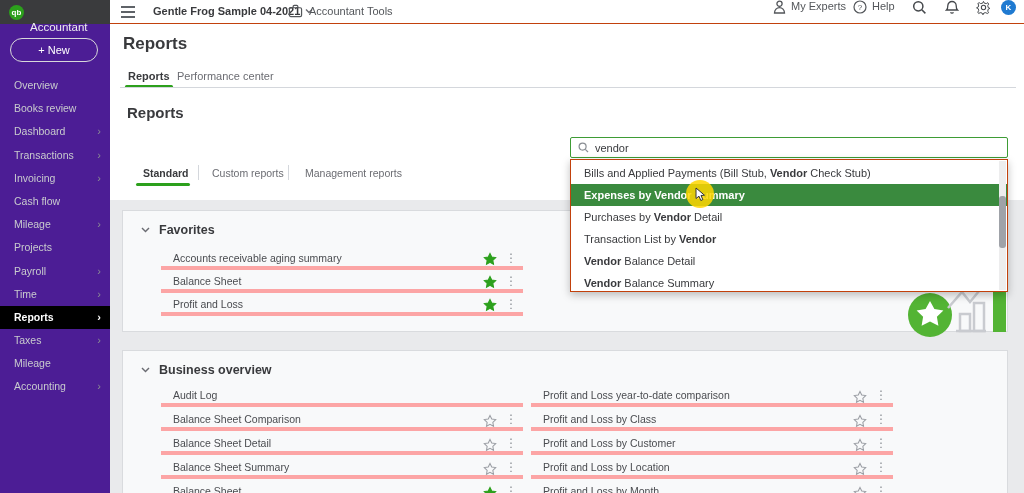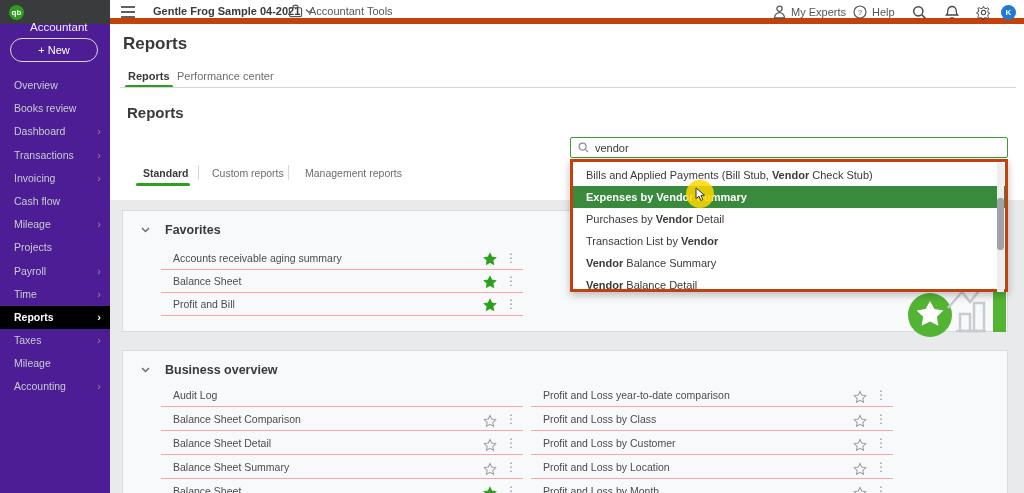--- a/index.html
+++ b/index.html
@@ -1,30 +1,30 @@
 <!DOCTYPE html>
 <html><head>
 <meta charset="utf-8">
 <style>
   * { box-sizing: border-box; margin: 0; padding: 0; }
   html,body { width:1024px; height:493px; overflow:hidden; }
   body { font-family:"Liberation Sans", sans-serif; position:relative; background:#fff; color:#393a3d; }
 
   
-  .topbar { position:absolute; left:0; top:0; width:1024px; height:24px; background:#fff; border-bottom:6px solid #c2410c; z-index:30;text-decoration:underline; }
+  .topbar { position:absolute; left:0; top:0; width:1024px; height:24px; background:#fff; border-bottom:1px solid #c2410c; z-index:30;text-decoration:underline; }
   .tb-left { position:absolute; left:0; top:0; width:110px; height:24px; background:#3a3b3d; display:flex; align-items:center; }
   .logo-circle { width:15px; height:15px; border-radius:50%; background:#2ca01c; color:#fff; font-size:8px; font-weight:bold; display:flex; align-items:center; justify-content:center; margin-left:9px; }
   .brand { color:#ededee; font-size:11.5px; margin-left:6px;margin-top:29px; }
   .hamburger { position:absolute; left:121px; top:6px; width:14px; height:12px; cursor:pointer; }
   .hamburger div { height:2px; background:#5f6368; margin-bottom:3px; }
   .company { position:absolute; left:153px; top:5px; font-size:11px; font-weight:bold; color:#393a3d; cursor:pointer; display:flex; align-items:center; }
   .caret { margin-left:5px; }
   .tools { position:absolute; left:288px; top:4px; display:flex; align-items:center; cursor:pointer; }
   .tools .label { font-size:11px; color:#53565a; margin-left:6px; }
-  .tbr { position:absolute; top:0; height:24px; display:flex; align-items:center; cursor:pointer; }
+  .tbr { position:absolute; top:0; height:24px; display:flex; align-items:flex-start; cursor:pointer; }
   .tbr .label { font-size:11px; color:#53565a; margin-left:5px; }
   .avatar { width:15px; height:15px; border-radius:50%; background:#1f7ad1; color:#fff; font-size:8px; font-weight:bold; display:flex; align-items:center; justify-content:center; }
 
   
   .sidebar { position:absolute; left:0; top:24px; width:110px; height:469px; background:#4c1d95; z-index:20; }
   .new-btn { position:absolute; left:10px; top:14px; width:88px; height:24px; border:1px solid #d7d8da; border-radius:13px; color:#fff; font-size:11px; display:flex; align-items:center; justify-content:center; cursor:pointer; background:transparent; }
   .nav { position:absolute; left:0; top:50px; right:0; }
   .nav-item { height:23.2px; line-height:23.2px; padding-left:14px; font-size:10.5px; color:#c9cbce; position:relative; cursor:pointer; }
   .nav-item .chev { position:absolute; right:9px; top:0; color:#8b8e93; font-size:11px; }
   .nav-item.selected { background:#000; color:#fff; font-weight:bold; }
@@ -41,35 +41,35 @@
   .rtab { position:absolute; top:143px; font-size:10.5px; color:#6b6c72; cursor:pointer; }
   .rtab.active { color:#393a3d; font-weight:bold; }
   .rtab-underline { position:absolute; left:26px; top:159px; width:54px; height:3px; background:#2ca01c; border-radius:2px; }
   .rtab-div { position:absolute; top:141px; width:1px; height:15px; background:#d4d7dc; }
 
   .content-bg { position:absolute; left:0; top:176px; right:0; bottom:0; background:#e9eaec; }
   .card { position:absolute; left:12px; width:886px; background:#f8f9fa; border:1px solid #d9dbde; }
   .card1 { top:186px; height:122px; }
   .card2 { top:326px; height:176px; }
   .card-head { position:absolute; left:18px; top:12px; display:flex; align-items:center; cursor:pointer; }
-  .card-head .title { font-size:12.5px; font-weight:bold; margin-left:15px; }
+  .card-head .title { font-size:12.5px; font-weight:bold; margin-left:9px; }
   .rows { position:absolute; top:36px; left:38px; width:362px; }
   .card2 .rows { top:32px; }
   .rows.right { left:408px; }
-  .row { position:relative; height:23px; line-height:23px; border-bottom:1px solid #fca5a5; font-size:10.5px; color:#4a4c50; cursor:pointer; }
+  .row { position:relative; height:23px; line-height:23px; border-bottom:4px solid #fca5a5; font-size:10.5px; color:#4a4c50; cursor:pointer; }
   .card2 .row { height:24px; line-height:24px; }
   .row .row-label { padding-left:12px; }
   .row .star-btn { position:absolute; right:26px; top:4px; width:14px; height:14px; cursor:pointer; }
   .card2 .row .star-btn { top:5px; }
   .row .kebab { position:absolute; right:6px; top:0; width:12px; text-align:center; color:#8a8e94; font-size:12px; cursor:pointer; }
 
   
   .searchbox { position:absolute; left:460px; top:113px; width:438px; height:21px; background:#fff; border:1.5px solid #3e9c35; border-radius:2px; display:flex; align-items:center; z-index:40; }
   .searchbox .stext { font-size:11px; color:#393a3d; margin-left:6px; }
-  .dropdown { position:absolute; left:460px; top:135px; width:438px; height:133px; background:#fff; border:3px solid #c2410c; box-shadow:0 3px 8px rgba(0,0,0,0.25); z-index:41; }
+  .dropdown { position:absolute; left:460px; top:135px; width:438px; height:133px; background:#fff; border:1px solid #c2410c; box-shadow:0 3px 8px rgba(0,0,0,0.25); z-index:41; }
   .sugg { height:22px; line-height:22px; font-size:11px; color:#393a3d; padding-left:13px; cursor:pointer; white-space:nowrap; overflow:hidden; }
   .sugg b { font-weight:bold; }
   .sugg.selected { background:#3a8a3e; color:#fff; font-weight:bold; }
   .dd-track { position:absolute; right:1px; top:1px; width:7px; height:129px; background:#ededee; }
   .dd-thumb { position:absolute; right:1px; top:36px; width:7px; height:52px; background:#9fa2a8; border-radius:3px; }
 
   .cursor { position:absolute; left:576px; top:156px; width:28px; height:28px; border-radius:50%; background:rgba(255,214,0,0.85); z-index:50; }
   .cursor svg { position:absolute; left:9px; top:7px; }
 
   .illu { position:absolute; left:780px; top:250px; z-index:5; }
@@ -193,21 +193,21 @@
         </svg>
       <span class="title">Favorites</span>
     </div>
     <div class="rows">
         <div class="row"><span class="row-label">Accounts receivable aging summary</span><span class="star-btn"><svg width="14" height="14" viewBox="0 0 16 16">
               <path d="M8 1.6 l2 4.1 4.5 .65 -3.25 3.15 .75 4.45 L8 11.8 4 13.95 l.75 -4.45 L1.5 6.35 6 5.7 Z" fill="#2ca01c" stroke="#2ca01c" stroke-width="1.2"></path>
             </svg></span><span class="kebab">⋮</span></div>
         <div class="row"><span class="row-label">Balance Sheet</span><span class="star-btn"><svg width="14" height="14" viewBox="0 0 16 16">
               <path d="M8 1.6 l2 4.1 4.5 .65 -3.25 3.15 .75 4.45 L8 11.8 4 13.95 l.75 -4.45 L1.5 6.35 6 5.7 Z" fill="#2ca01c" stroke="#2ca01c" stroke-width="1.2"></path>
             </svg></span><span class="kebab">⋮</span></div>
-        <div class="row"><span class="row-label">Profit and Bill</span><span class="star-btn"><svg width="14" height="14" viewBox="0 0 16 16">
+        <div class="row"><span class="row-label">Profit and Loss</span><span class="star-btn"><svg width="14" height="14" viewBox="0 0 16 16">
               <path d="M8 1.6 l2 4.1 4.5 .65 -3.25 3.15 .75 4.45 L8 11.8 4 13.95 l.75 -4.45 L1.5 6.35 6 5.7 Z" fill="#2ca01c" stroke="#2ca01c" stroke-width="1.2"></path>
             </svg></span><span class="kebab">⋮</span></div>
       </div>
   </div>
 
   <div class="card card2">
     <div class="card-head">
       <svg width="9" height="6" viewBox="0 0 9 6">
           <path d="M1 1 L4.5 4.6 L8 1" fill="none" stroke="#6b6c72" stroke-width="1.4"></path>
         </svg>
@@ -254,22 +254,22 @@
       </svg>
     <span class="stext">vendor</span>
   </div>
 
   <div class="dropdown">
     <div style="padding-top:2px">
         <div class="sugg"><span>Bills and Applied Payments (Bill Stub, </span><b>Vendor</b><span> Check Stub)</span></div>
         <div class="sugg selected"><span>Expenses by Vendor Summary</span></div>
         <div class="sugg"><span>Purchases by </span><b>Vendor</b><span> Detail</span></div>
         <div class="sugg"><span>Transaction List by </span><b>Vendor</b></div>
+        <div class="sugg"><b>Vendor</b><span> Balance Detail</span></div>
         <div class="sugg"><b>Vendor</b><span> Balance Summary</span></div>
-        <div class="sugg"><b>Vendor</b><span> Balance Detail</span></div>
       </div>
     <div class="dd-track"></div>
     <div class="dd-thumb"></div>
   </div>
 
   <div class="cursor">
     <svg width="12" height="15" viewBox="0 0 12 15">
         <path d="M1 1 L1 11.5 L4 9.2 L5.8 13.5 L7.8 12.6 L6 8.5 L9.5 8.2 Z" fill="#fff" stroke="#333" stroke-width="1"></path>
       </svg>
   </div>

